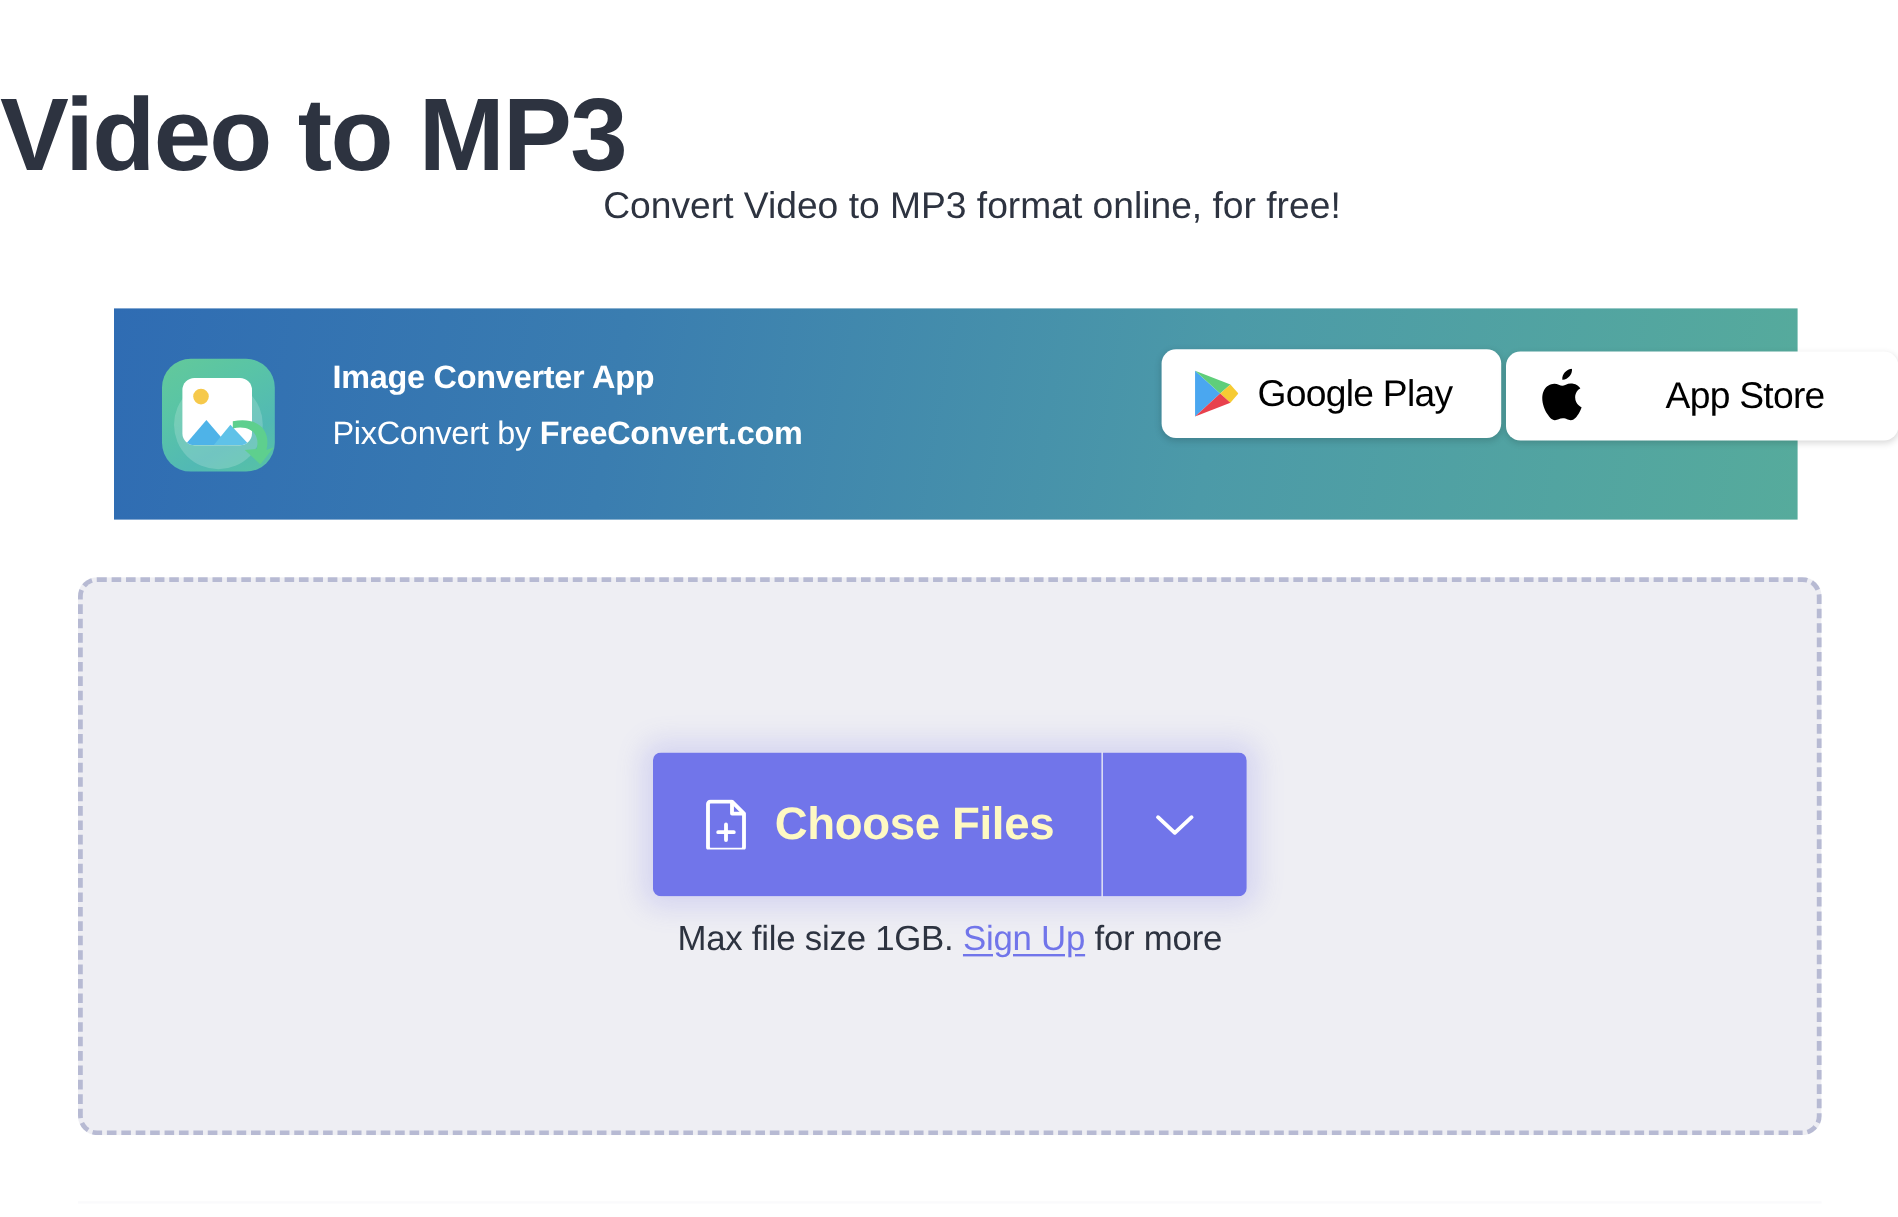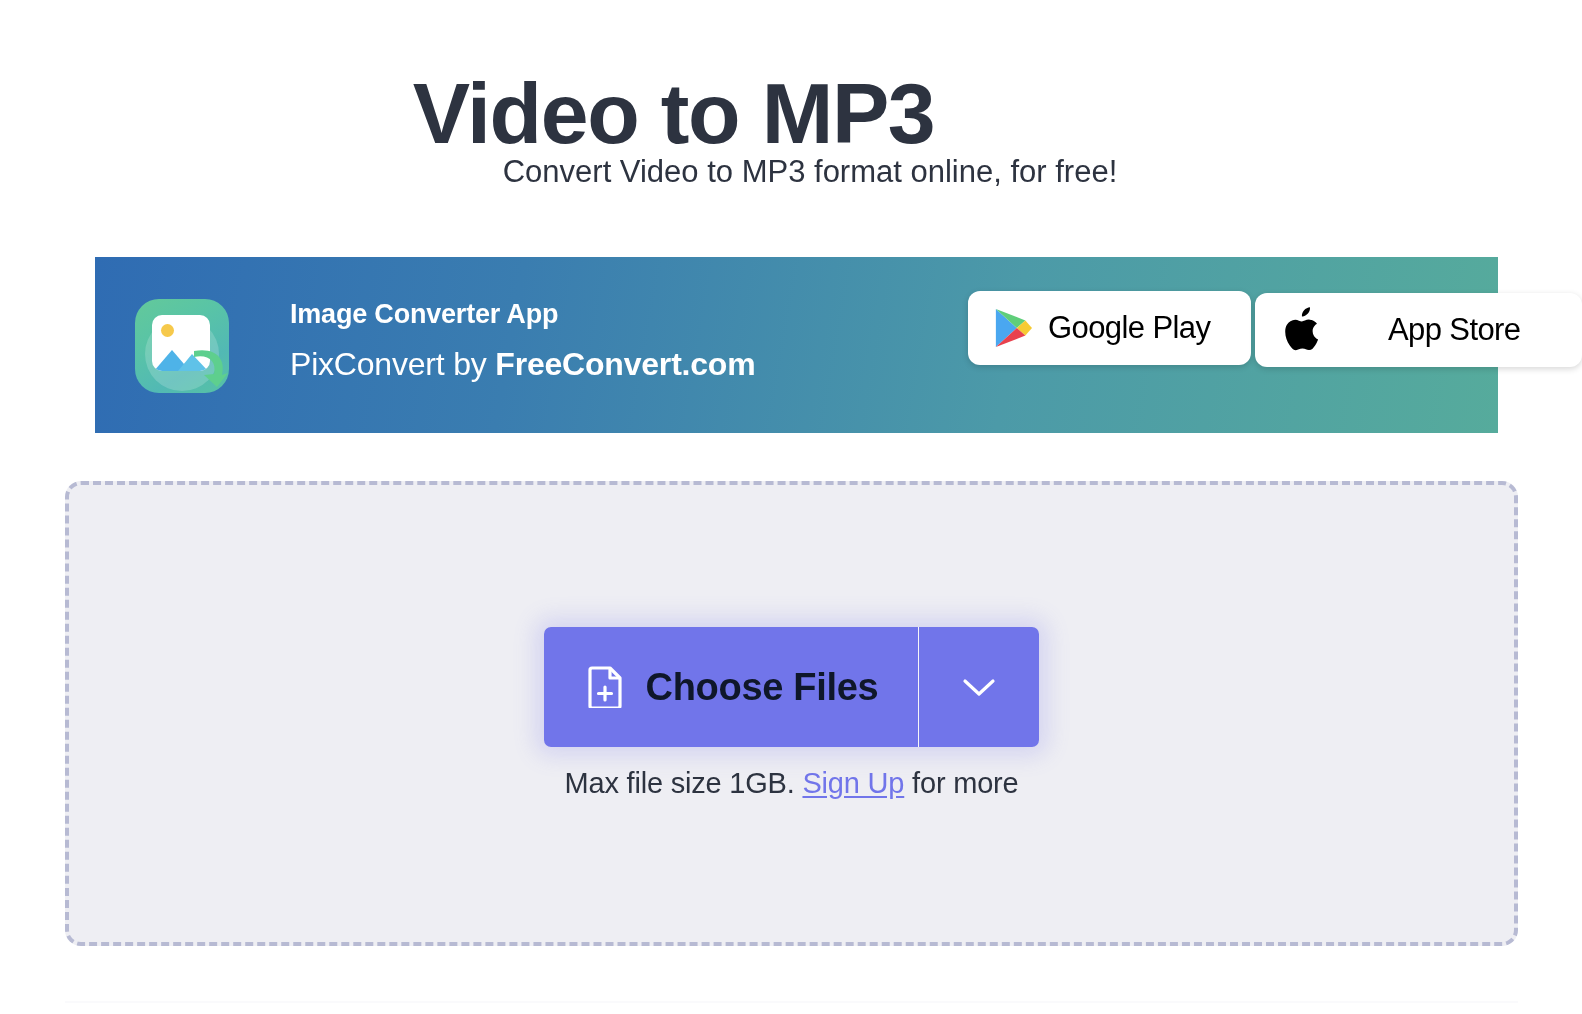--- a/index.html
+++ b/index.html
@@ -22,21 +22,20 @@
     height: 1014px;
     background: #ffffff;
   }
 
   
   .page-title {
     position: absolute;
     left: 0;
     top: 6px;
     width: 1347px;
-    text-align: center;
     font-size: 86px;
     line-height: 1.15;
     font-weight: 800;
     letter-spacing: -1.4px;
     color: #2d3340;
     white-space: nowrap;
   }
   .page-subtitle {
     position: absolute;
     left: 0;
@@ -110,34 +109,34 @@
   .promo-icon .arrow {
     position: absolute;
     left: 55px;
     top: 46px;
     width: 38px;
     height: 42px;
   }
 
   .promo-text {
     position: absolute;
-    left: 195px;
+    left: 182px;
     top: 44px;
     color: #ffffff;
   }
   .promo-line1 {
     font-size: 27px;
     font-weight: 700;
     line-height: 1.0;
     letter-spacing: -0.2px;
     white-space: nowrap;
   }
   .promo-line2 {
     margin-top: 20px;
-    font-size: 32px;
+    font-size: 27px;
     font-weight: 400;
     line-height: 1.0;
     letter-spacing: -0.2px;
     white-space: nowrap;
   }
   .promo-line2 .brand { font-weight: 700; }
 
   
   .store-btn {
     position: absolute;
@@ -206,21 +205,21 @@
     justify-content: center;
     background: #7175ea;
     height: 120px;
     padding: 0 40px 0 44px;
     cursor: pointer;
     border: none;
     font-family: inherit;
   }
   .choose-icon { width: 36px; height: 42px; margin-right: 22px; flex: none; }
   .choose-label {
-    color: #0f172a;
+    color: #fef9c3;
     font-size: 38px;
     font-weight: 700;
     letter-spacing: -0.3px;
     white-space: nowrap;
   }
   .choose-divider {
     width: 1px;
     background: rgba(255,255,255,0.45);
     height: 120px;
     flex: none;

